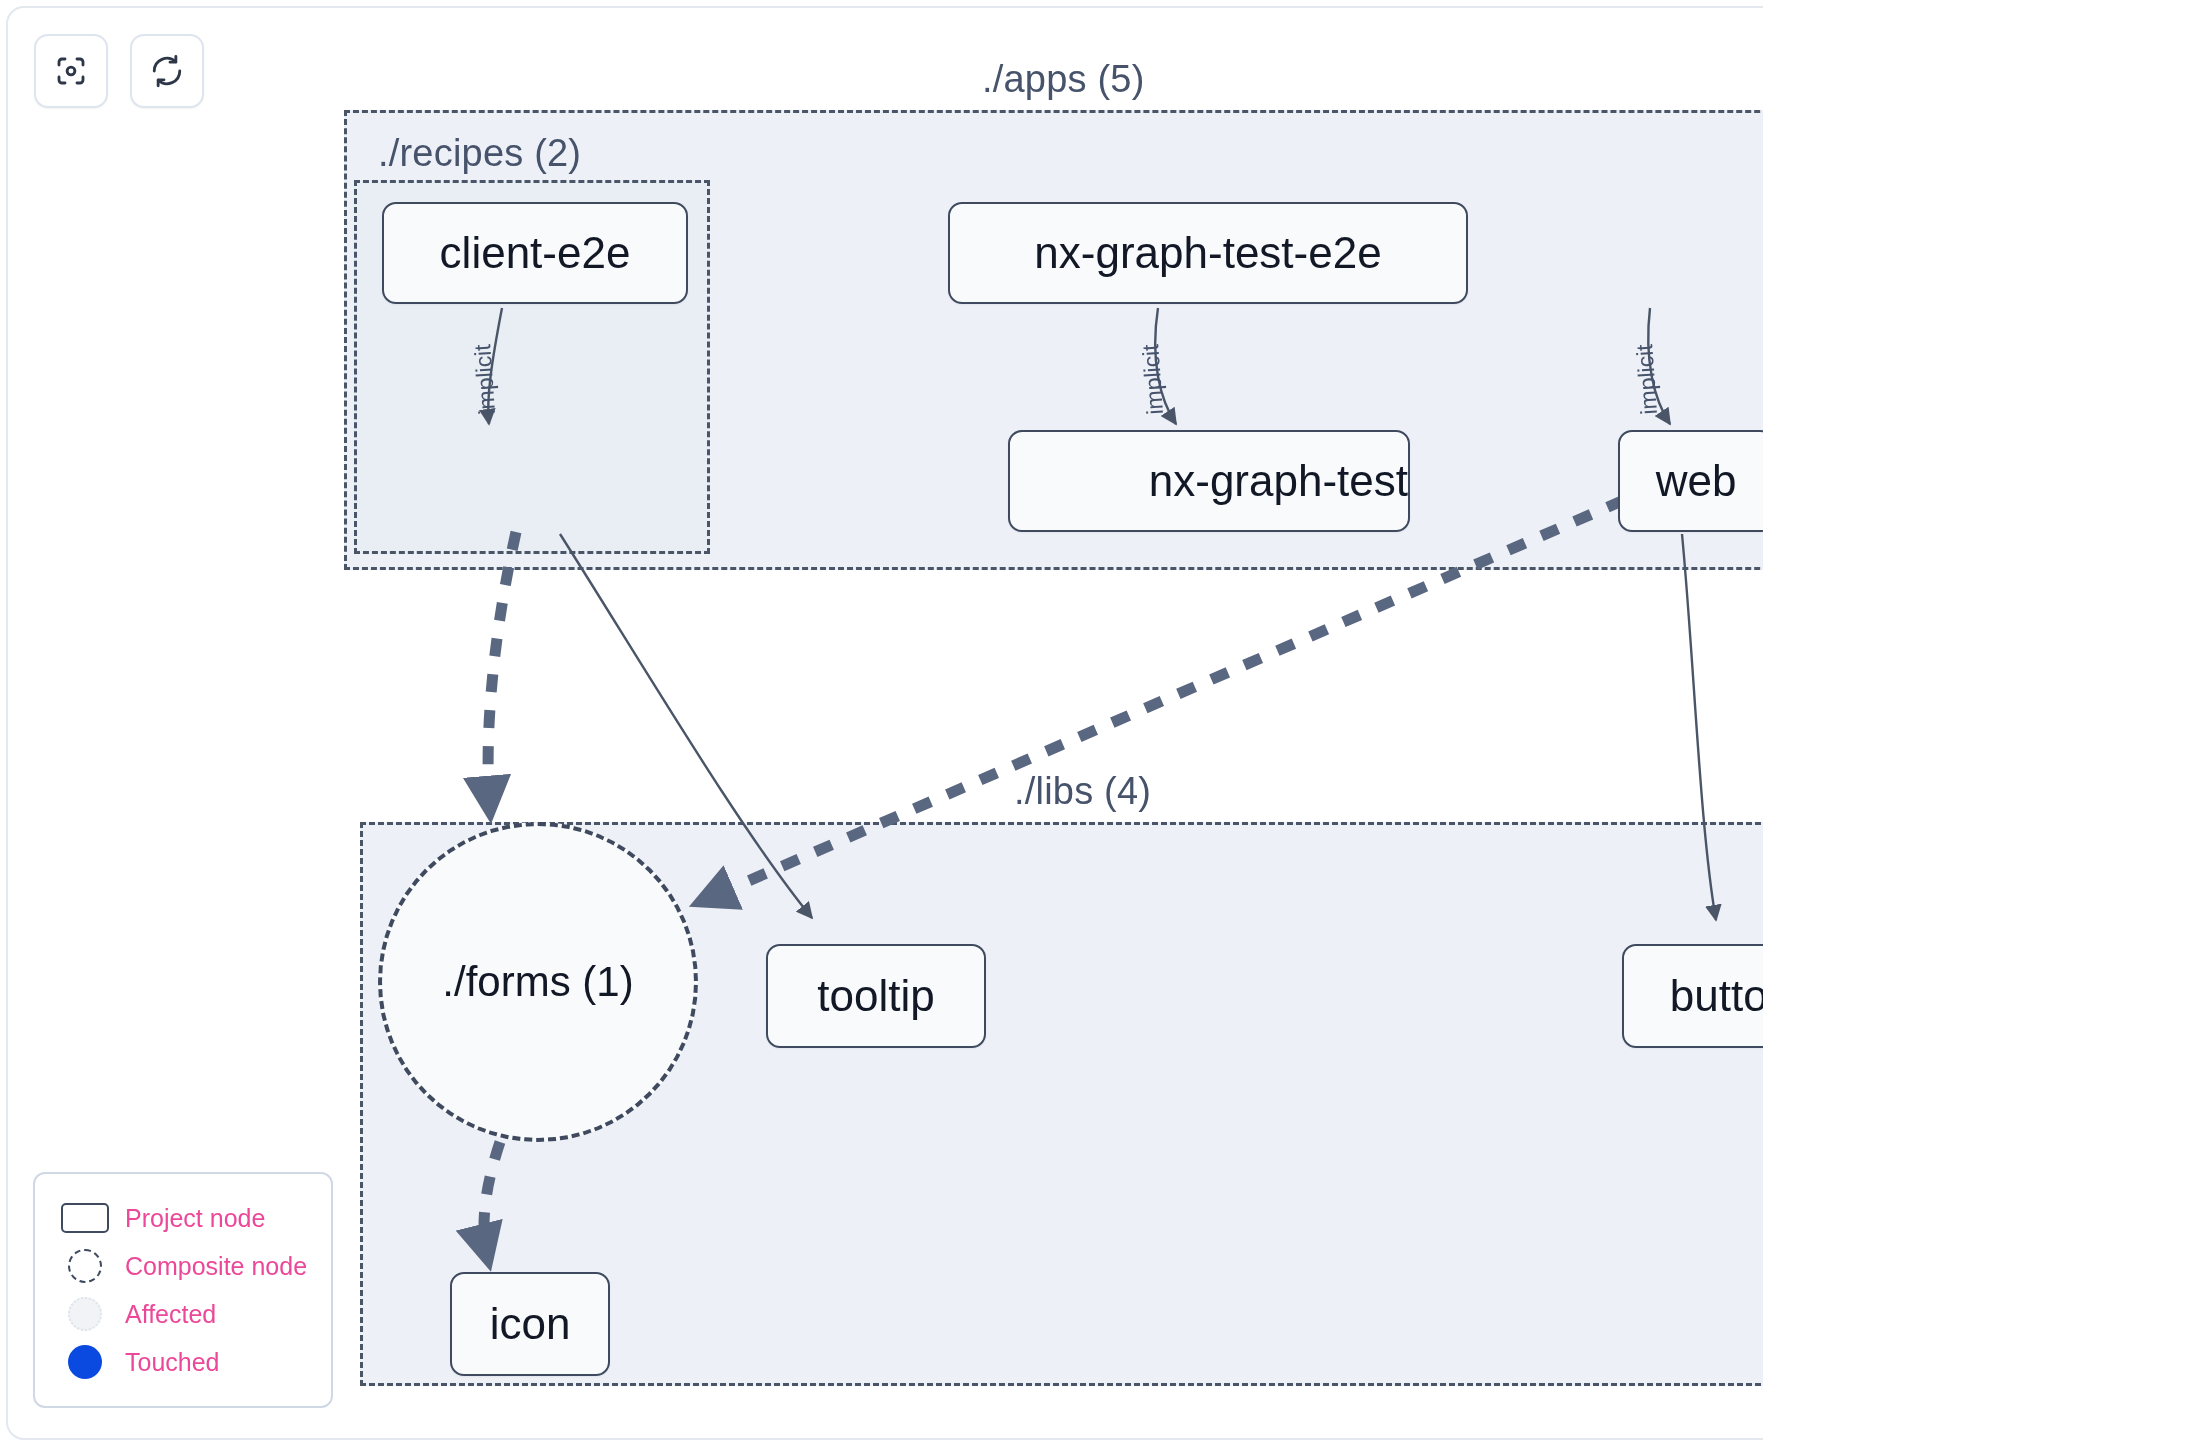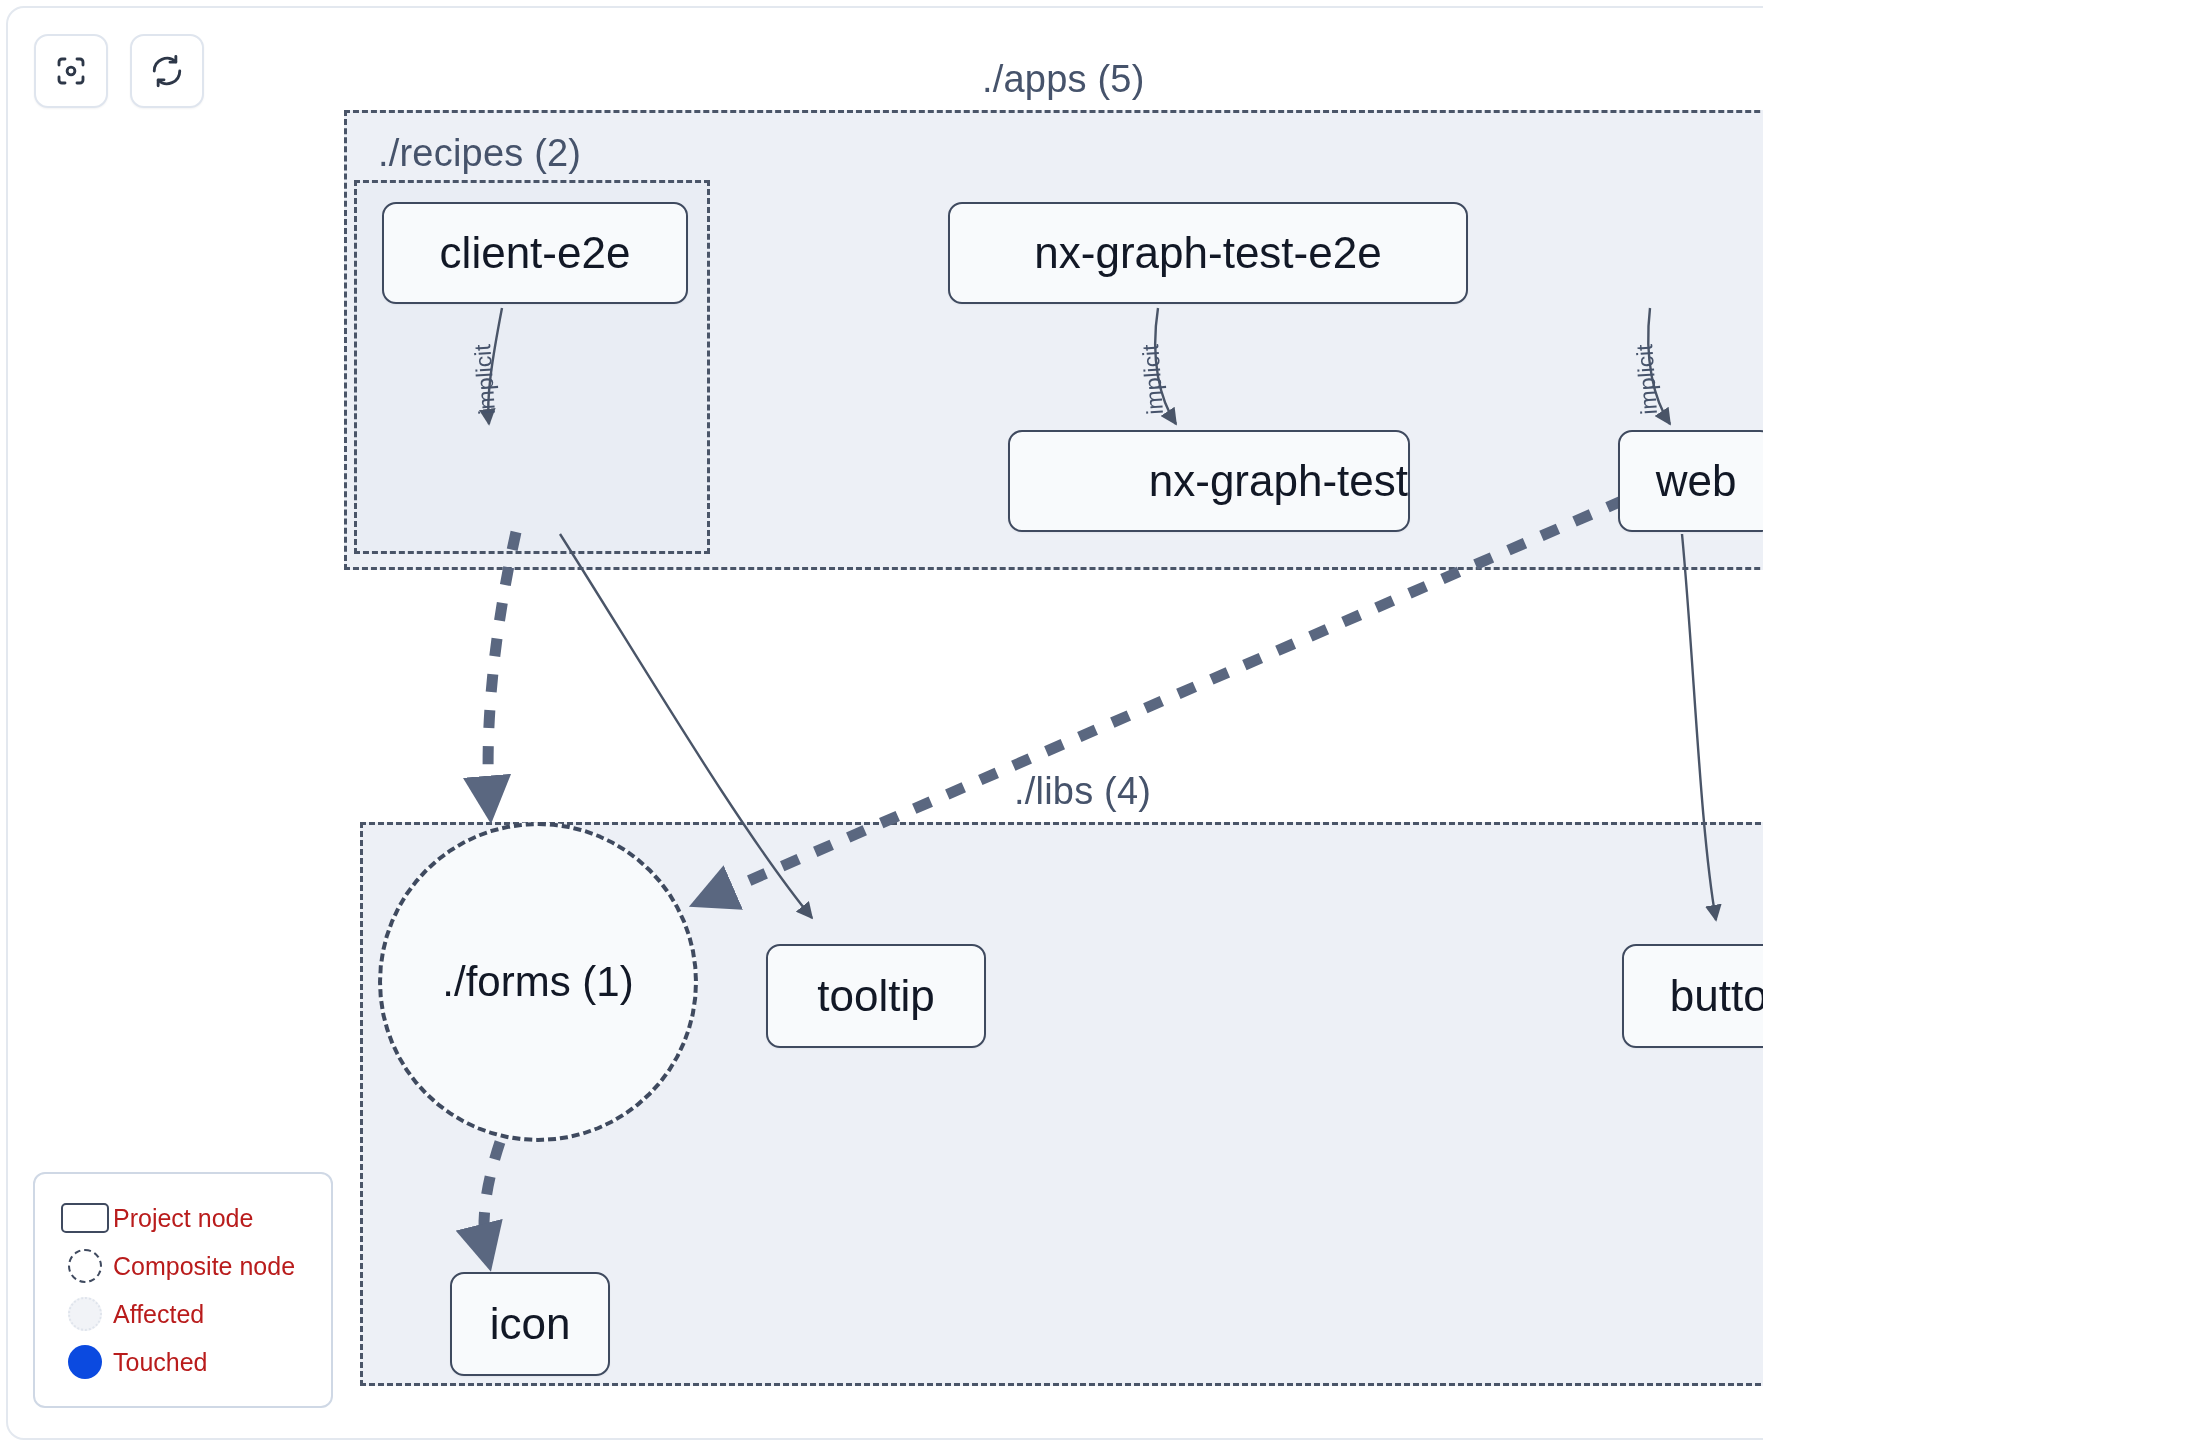--- a/index.html
+++ b/index.html
@@ -184,21 +184,22 @@
     background: #f1f3f7;
     box-sizing: border-box;
   }
   .sw-touched {
     width: 34px; height: 34px;
     border-radius: 50%;
     background: #0b4ae0;
   }
   .legend-text {
     font-size: 25px;
-    color: #b91c1c;
+    color: #ec4899;
+    margin-left: 12px;
   }
 </style>
 </head>
 <body>
 
 <div id="stage">
 
   <div class="page-frame"></div>
 
   <div class="toolbar">

